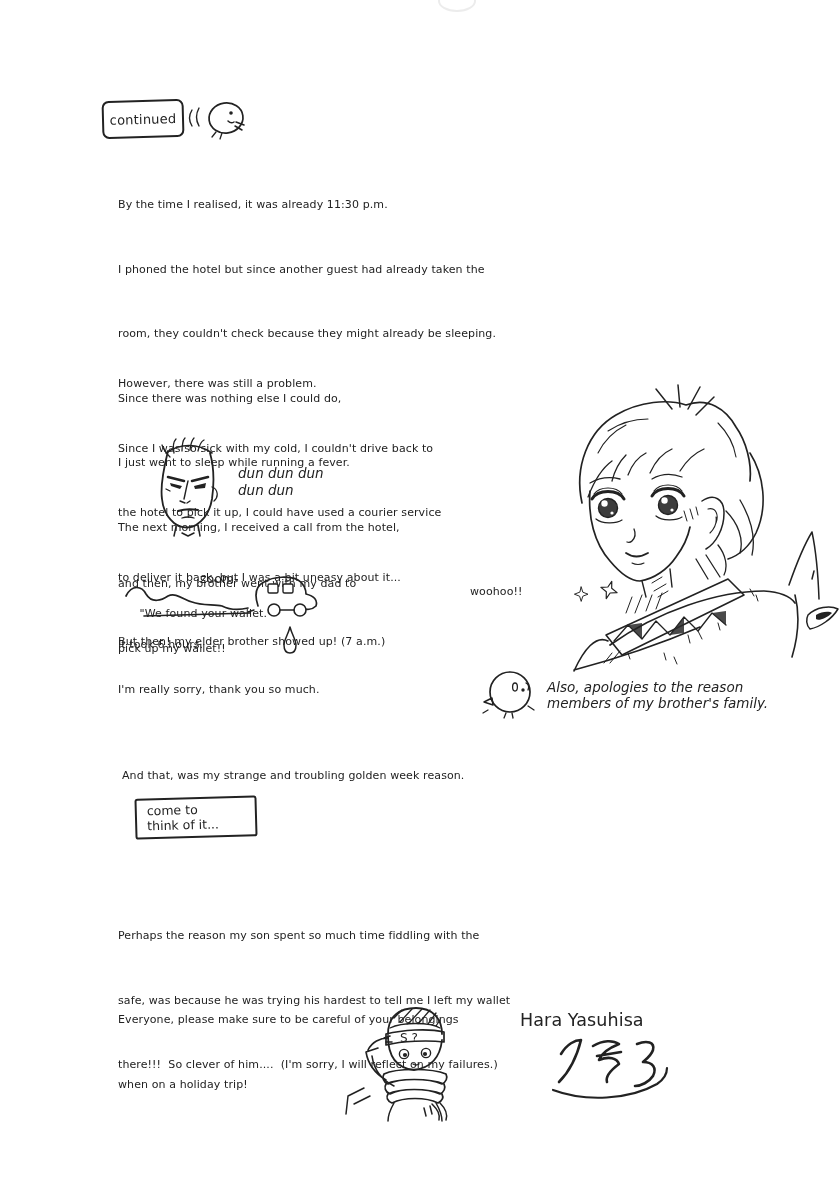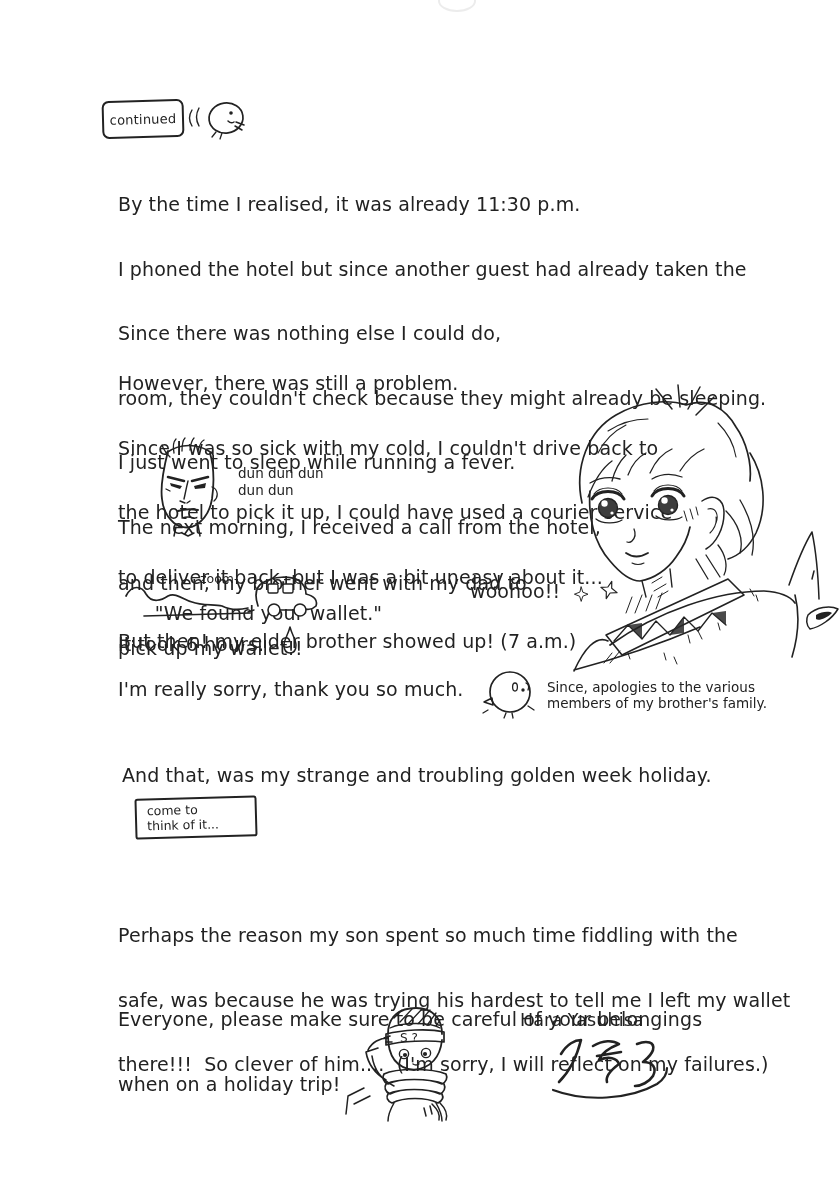--- a/index.html
+++ b/index.html
@@ -1,20 +1,20 @@
 <!DOCTYPE html>
 <html><head>
 <meta charset="utf-8">
 <style>
   html,body{margin:0;padding:0;background:#888;}
   .page{position:relative;width:840px;height:1200px;background:#ffffff;overflow:hidden;
         font-family:"DejaVu Sans","Liberation Sans",sans-serif;color:#222;}
   .abs{position:absolute;}
-  .txt{font-size:19px;line-height:21.5px;letter-spacing:.1px;white-space:pre;}
-  .small{font-size:13.5px;line-height:17px;}
+  .txt{font-size:11px;line-height:21.5px;letter-spacing:.1px;white-space:pre;}
+  .small{font-size:13.5px;line-height:17px;font-style:italic;}
   .tiny{font-size:12.5px;line-height:15px;}
   .continued-box{left:102px;top:100px;width:78px;height:34px;border:2.4px solid #222;border-radius:7px;
         display:flex;align-items:center;justify-content:center;transform:rotate(-1.5deg);
         font-size:13px;letter-spacing:.2px;}
   .think-box{left:135px;top:797px;width:102px;border:2.2px solid #222;border-radius:3px;
         padding:3px 6px 4px 10px;transform:rotate(-1.6deg);}
   .artifact{left:438px;top:-10px;width:34px;height:18px;border:2px solid #ececec;border-radius:50%;}
   svg{overflow:visible;}
   svg .s{stroke:#222;fill:none;stroke-linecap:round;stroke-linejoin:round;}
   svg .f{fill:#222;stroke:none;}
@@ -37,22 +37,22 @@
       <ellipse class="s" stroke-width="1.7" cx="40" cy="20" rx="17" ry="15"></ellipse>
     </g>
     <circle class="f" cx="45" cy="15" r="1.8"></circle>
     <path class="s" stroke-width="1.5" d="M50,24 L58,27 M49,28 L56,32 M42,23 q3,3 6,1"></path>
     <path class="s" stroke-width="1.3" d="M30,34 l-4,5 M36,35 l-2,6"></path>
   </svg>
 
   <div class="abs txt" style="left:118px;top:151px">
     <div>By the time I realised, it was already 11:30 p.m.</div>
     <div>I phoned the hotel but since another guest had already taken the</div>
+    <div>room, they couldn't check because they might already be sleeping.</div>
     <div>Since there was nothing else I could do,</div>
-    <div>room, they couldn't check because they might already be sleeping.</div>
     <div>I just went to sleep while running a fever.</div>
     <div>The next morning, I received a call from the hotel,</div>
     <div class="quote-row">
       <span>"We found your wallet."</span>
       <span class="abs" style="left:352px;top:0">woohoo!!</span>
       <svg class="abs" style="left:452px;top:-2px" width="56" height="28" viewBox="0 0 56 28">
         <path class="s" stroke-width="1.2" transform="translate(4,8) scale(0.8)" d="M9,0 L11,6.5 L17.5,9 L11,11.5 L9,18 L7,11.5 L0.5,9 L7,6.5 Z"></path>
         <path class="s" stroke-width="1.2" transform="translate(30,2) rotate(18 9 9)" d="M9,0 L11,6.5 L17.5,9 L11,11.5 L9,18 L7,11.5 L0.5,9 L7,6.5 Z"></path>
       </svg>
     </div>
@@ -108,25 +108,25 @@
 
   <svg class="abs" style="left:482px;top:666px" width="56" height="54" viewBox="0 0 56 54">
     <circle class="s" stroke-width="1.7" cx="28" cy="26" r="20"></circle>
     <ellipse class="s" stroke-width="1.3" cx="33" cy="21" rx="2.4" ry="4"></ellipse>
     <circle class="f" cx="41" cy="24" r="1.7"></circle>
     <path class="s" stroke-width="1.3" d="M44,17 q4,2 2,7"></path>
     <path class="s" stroke-width="1.5" d="M10,32 L2,36 L11,39 M10,32 L11,39"></path>
     <path class="s" stroke-width="1.3" d="M6,44 l-5,3 M46,40 l6,4 M24,47 l-2,5 M30,47 l1,5"></path>
   </svg>
   <div class="abs small" style="left:547px;top:679px;line-height:16px">
-    <div>Since, apologies to the various</div>
+    <div>Also, apologies to the reason</div>
     <div>members of my brother's family.</div>
   </div>
 
-  <span class="abs txt" style="left:122px;top:765px">And that, was my strange and troubling golden week holiday.</span>
+  <span class="abs txt" style="left:122px;top:765px">And that, was my strange and troubling golden week reason.</span>
 
   <div class="abs think-box tiny">
     <div>come to</div>
     <div>think of it...</div>
   </div>
 
   <div class="abs txt" style="left:118px;top:882px">
     <div>Perhaps the reason my son spent so much time fiddling with the</div>
     <div>safe, was because he was trying his hardest to tell me I left my wallet</div>
     <div>there!!!  So clever of him....  (I'm sorry, I will reflect on my failures.)</div>

